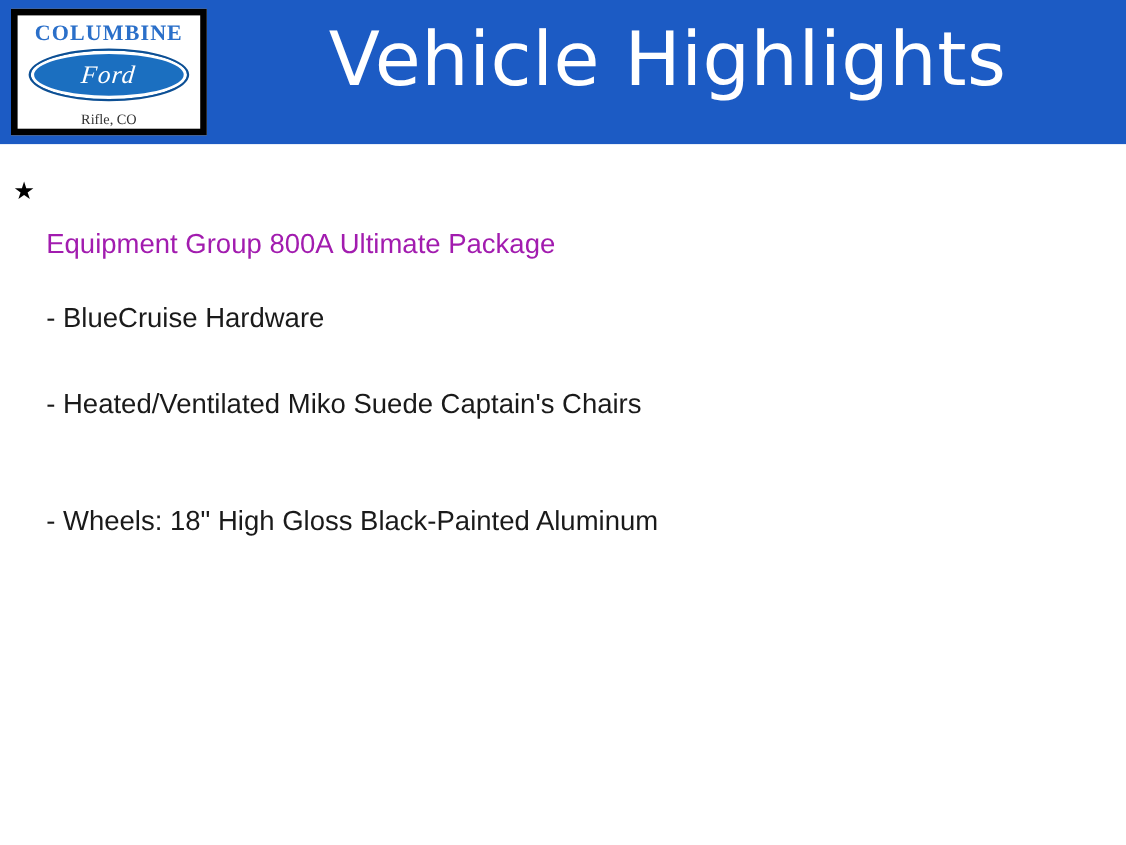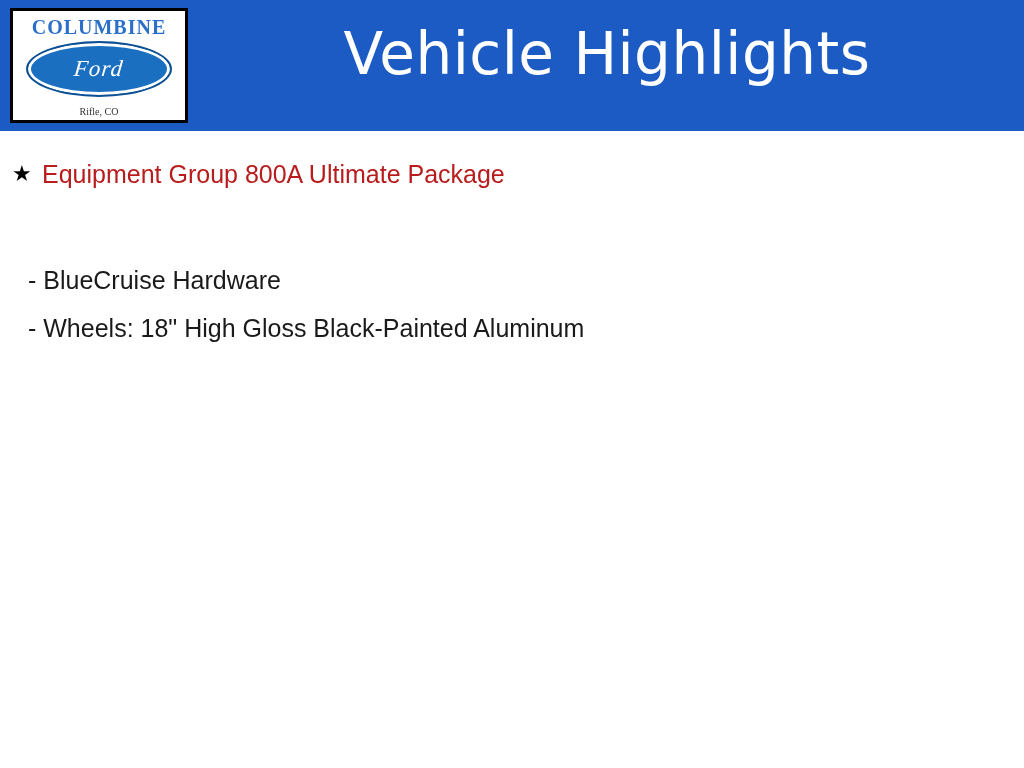--- a/index.html
+++ b/index.html
@@ -33,34 +33,34 @@
   .header-title {
     position: absolute;
     left: 190px;
     top: 0;
     width: 834px;
     height: 108px;
     display: flex;
     align-items: center;
     justify-content: center;
     color: #ffffff;
-    font-size: 58px;
+    font-size: 68px;
     font-weight: 400;
     letter-spacing: 0.5px;
     white-space: nowrap;
     font-family: "DejaVu Sans", sans-serif;
   }
   .logo-box {
     position: absolute;
     left: 10px;
     top: 8px;
     width: 178px;
     height: 115px;
     background: #ffffff;
-    border: 3px solid #000000;
+    border: 6px solid #000000;
     box-sizing: border-box;
     display: flex;
     flex-direction: column;
     align-items: center;
     justify-content: flex-start;
     padding-top: 6px;
   }
   .logo-columbine {
     color: #2a6fc9;
     font-size: 20px;
@@ -85,21 +85,21 @@
     color: #ffffff;
     font-size: 23px;
     font-style: italic;
     font-family: "Liberation Serif", serif;
     letter-spacing: 1px;
     transform: skewX(-6deg);
   }
   .logo-city {
     margin-top: 9px;
     color: #333333;
-    font-size: 10px;
+    font-size: 13px;
     font-family: "Liberation Serif", serif;
   }
   .content {
     position: absolute;
     left: 0;
     top: 131px;
     width: 1024px;
     height: 637px;
     padding: 28px 0 0 0;
     box-sizing: border-box;
@@ -113,29 +113,30 @@
   .bullet-star {
     width: 30px;
     font-size: 22px;
     color: #000000;
     line-height: 30px;
     text-align: left;
     flex: 0 0 30px;
   }
   .bullet-text {
     font-size: 25px;
-    color: #b91c1c;
+    color: #a21caf;
     line-height: 30px;
     white-space: nowrap;
+    margin-top: 48px;
   }
   .sub-row {
     height: 107px;
     display: flex;
-    align-items: flex-start;
-    padding-left: 28px;
+    align-items: center;
+    padding-left: 42px;
     box-sizing: border-box;
   }
   .sub-text {
     font-size: 25px;
     color: #1a1a1a;
     line-height: 30px;
     white-space: nowrap;
   }
   .first-sub { height: 100px; padding-top: 52px; }
 </style>
@@ -159,20 +160,23 @@
 
     <div class="bullet-row">
       <span class="bullet-star">★</span>
       <span class="bullet-text">Equipment Group 800A Ultimate Package</span>
     </div>
 
     <div class="sub-row first-sub">
       <span class="sub-text">- BlueCruise Hardware</span>
     </div>
 
+    <div class="sub-row">
+      <span class="sub-text">- Heated/Ventilated Miko Suede Captain's Chairs</span>
+    </div>
 
 
 
     <div class="sub-row">
       <span class="sub-text">- Wheels: 18" High Gloss Black-Painted Aluminum</span>
     </div>
 
   </div>
 
 </div>

